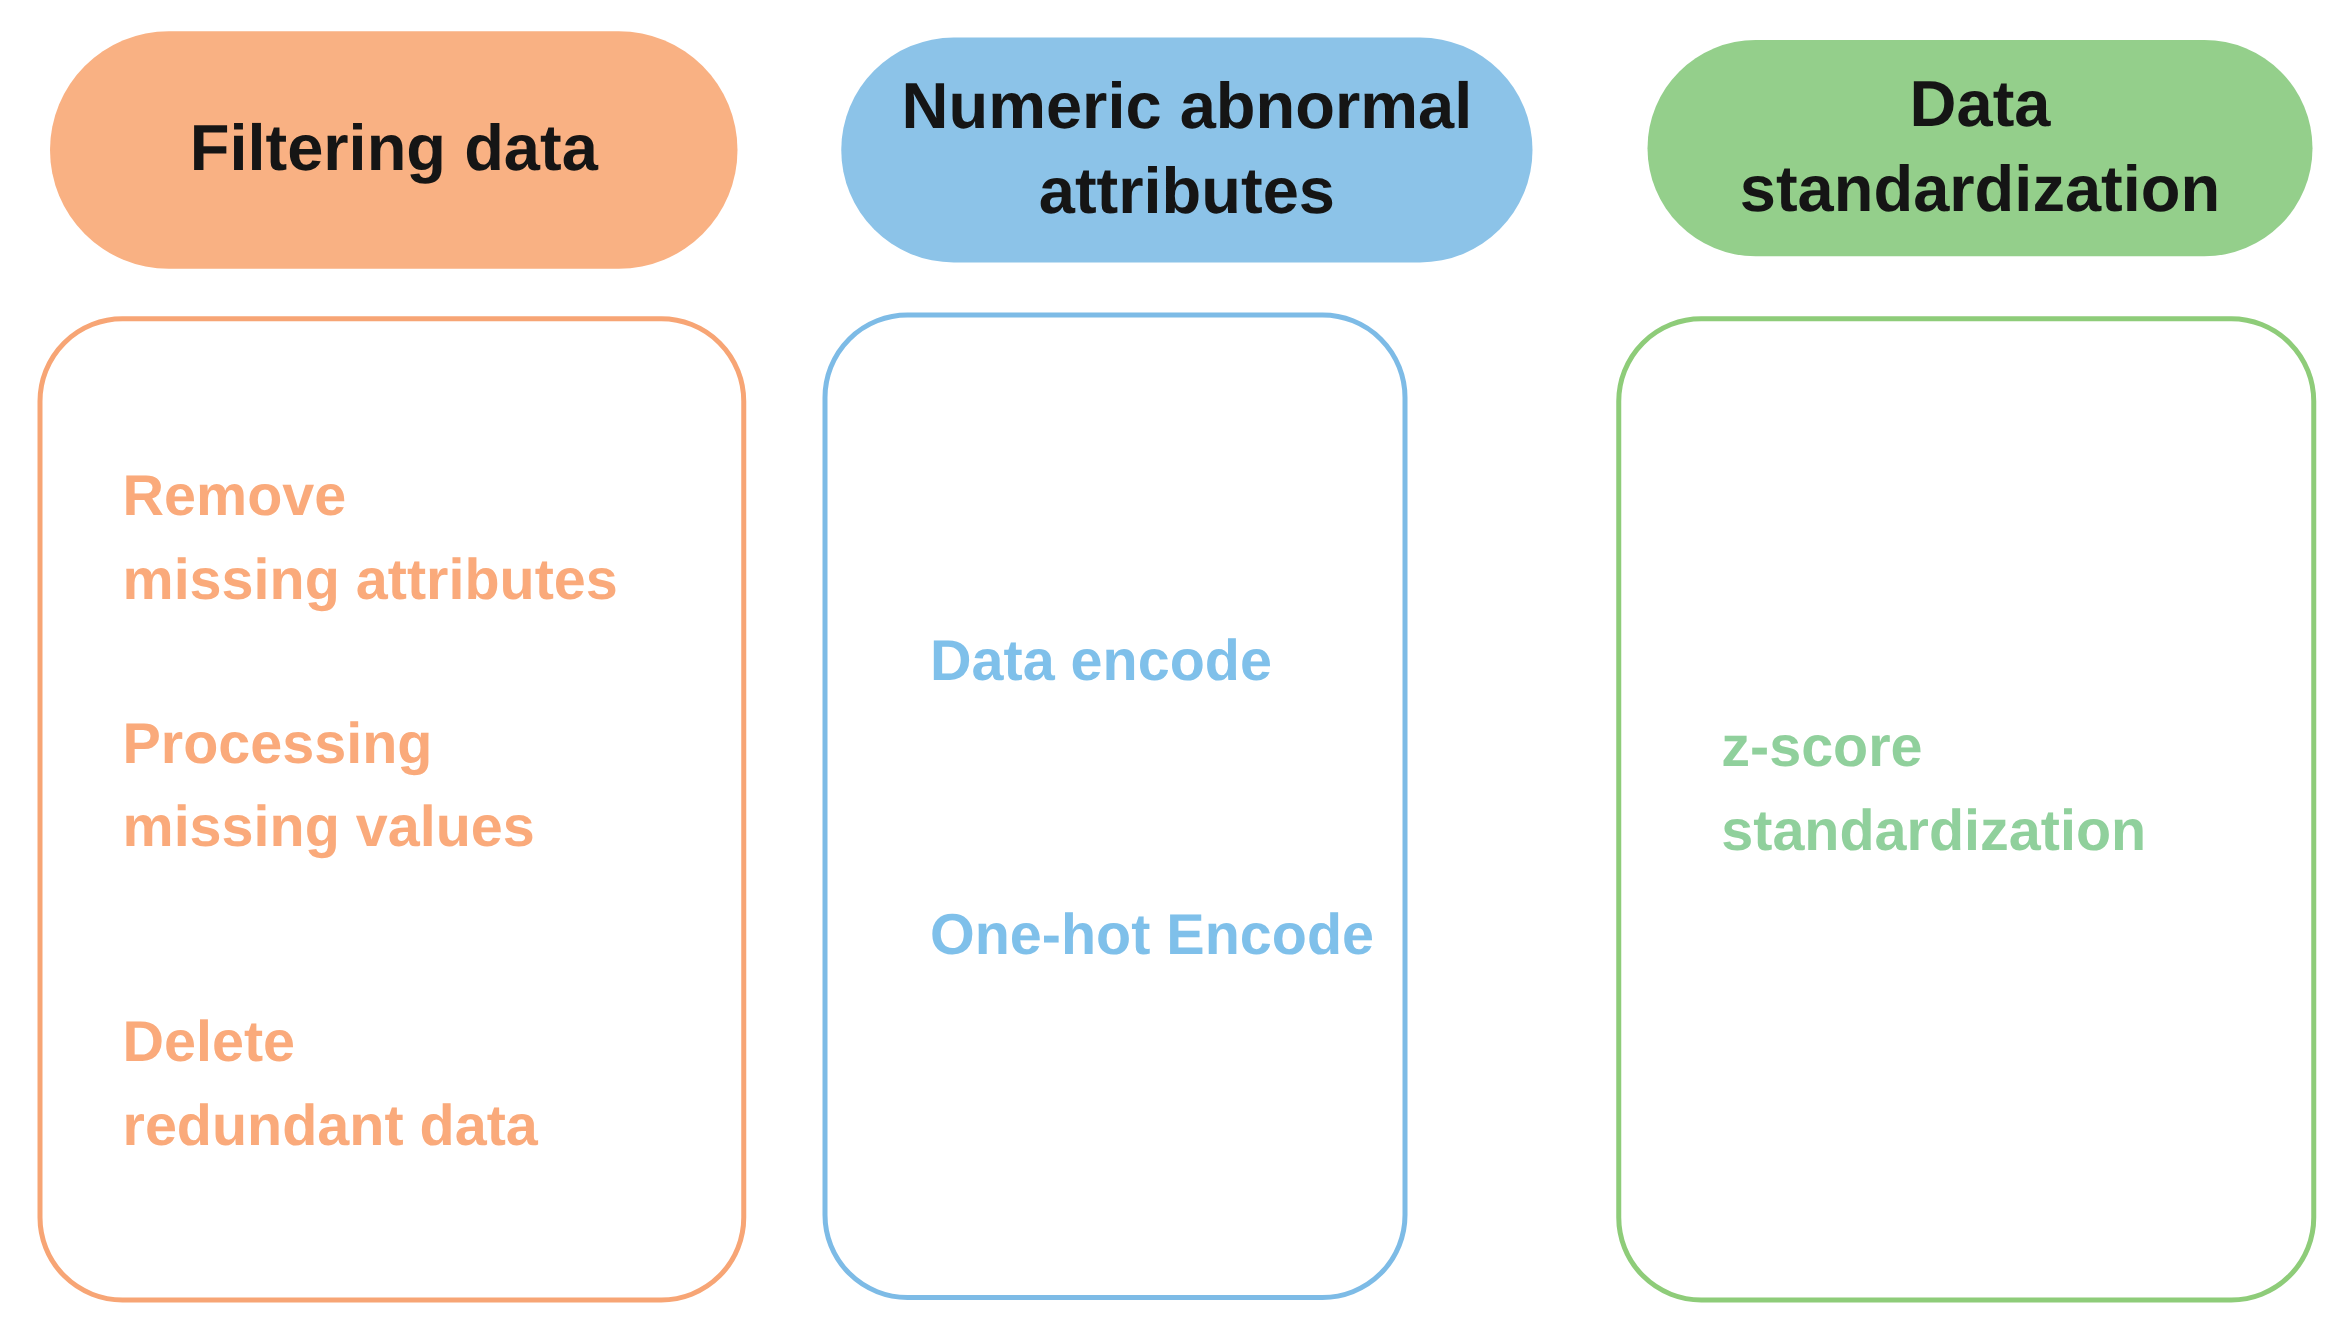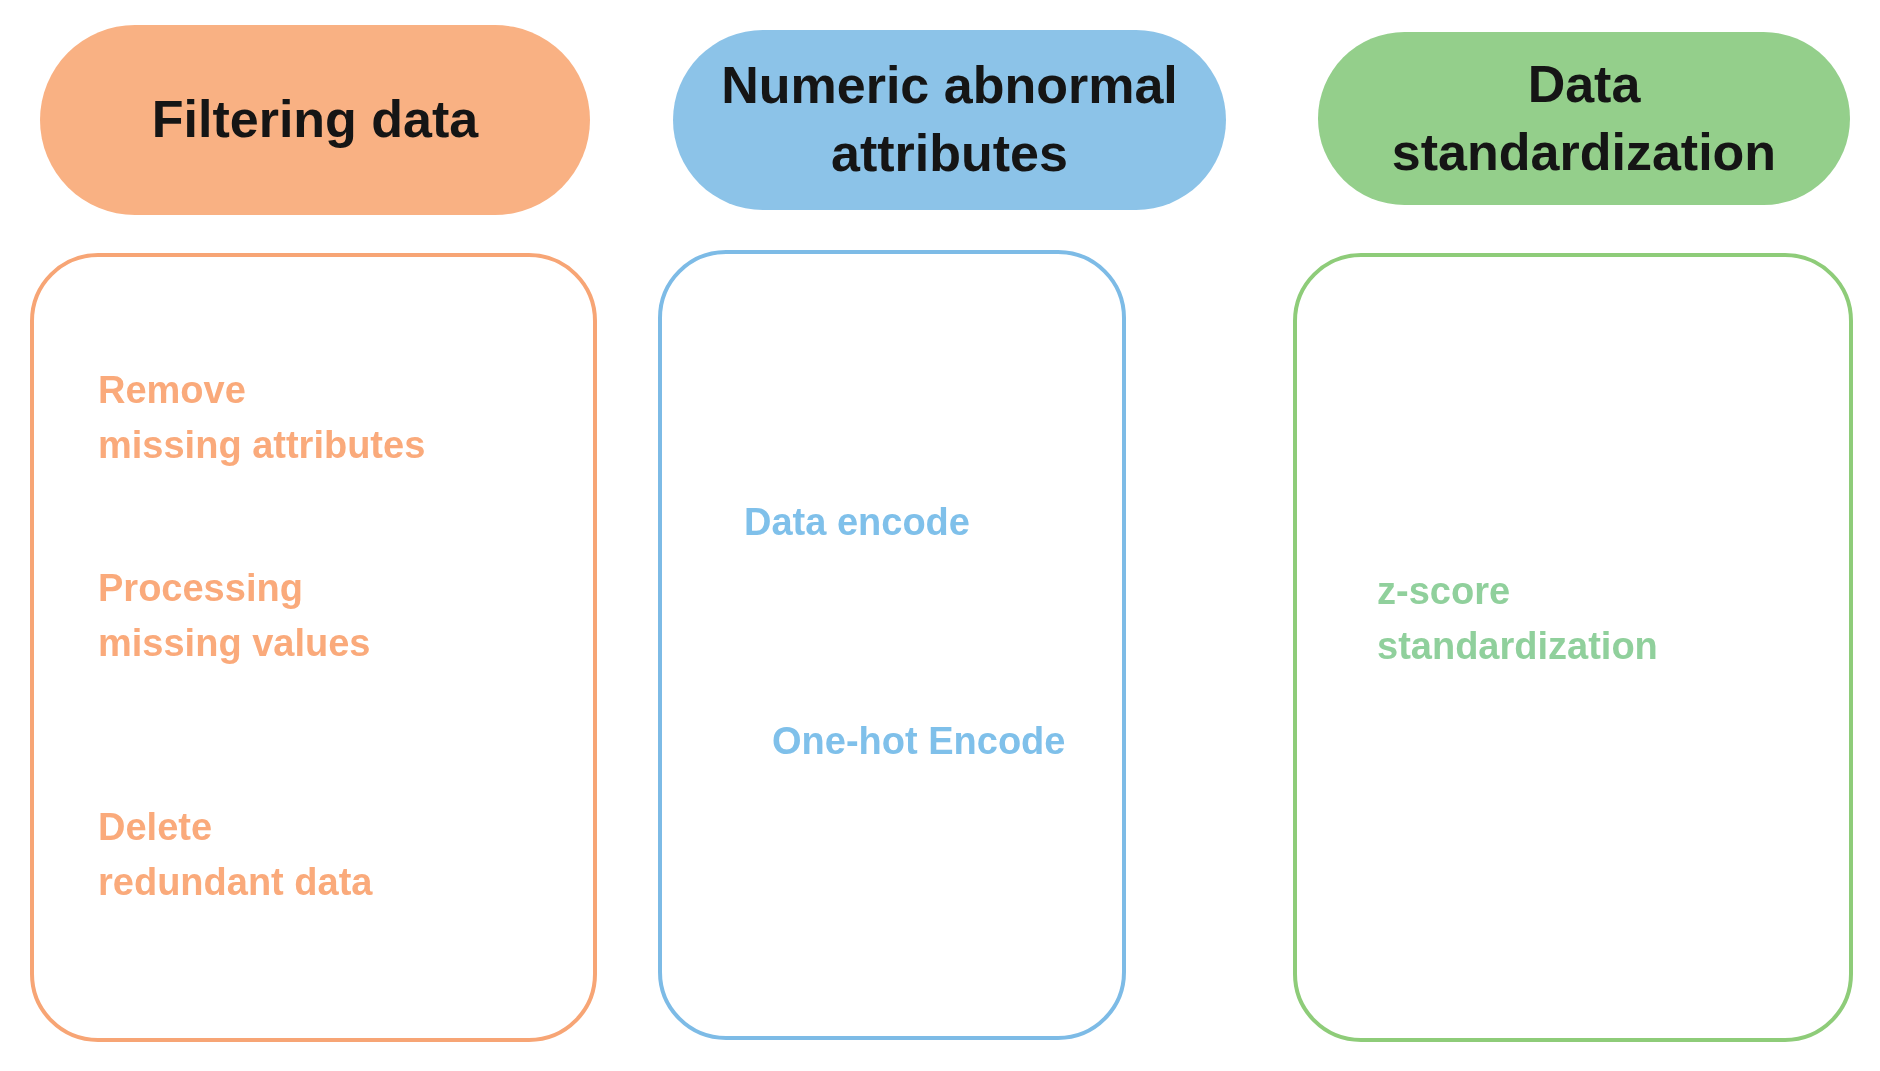--- a/index.html
+++ b/index.html
@@ -31,37 +31,37 @@
   .box {
     position: absolute;
     background: #ffffff;
     border: 4px solid var(--line);
     border-radius: 68px;
   }
   .item {
     position: absolute;
     color: var(--text);
     font-weight: bold;
-    font-size: 38px;
+    font-size: 46px;
     line-height: 1.45;
     white-space: nowrap;
   }
 
   
   .pill.c1 { left: 40px;  top: 25px; width: 550px; height: 190px; justify-content: center; }
   .box.c1  { left: 30px;  top: 253px; width: 567px; height: 789px; }
   .item.c1-1 { left: 64px; top: 106px; }
   .item.c1-2 { left: 64px; top: 304px; }
   .item.c1-3 { left: 64px; top: 543px; }
 
   
   .pill.c2 { left: 673px; top: 30px; width: 553px; height: 180px; }
   .box.c2  { left: 658px; top: 250px; width: 468px; height: 790px; }
   .item.c2-1 { left: 82px; top: 241px; }
-  .item.c2-2 { left: 82px; top: 460px; margin-left: 28px; }
+  .item.c2-2 { left: 82px; top: 460px; }
 
   
   .pill.c3 { left: 1318px; top: 32px; width: 532px; height: 173px; }
   .box.c3  { left: 1293px; top: 253px; width: 560px; height: 789px; }
   .item.c3-1 { left: 80px; top: 307px; }
 </style>
 </head>
 <body style="background: rgb(255, 255, 255);">
 
 <div class="column" style="--fill: #F9B183; --line: #F7A575; --text: #FAAA7B;">

